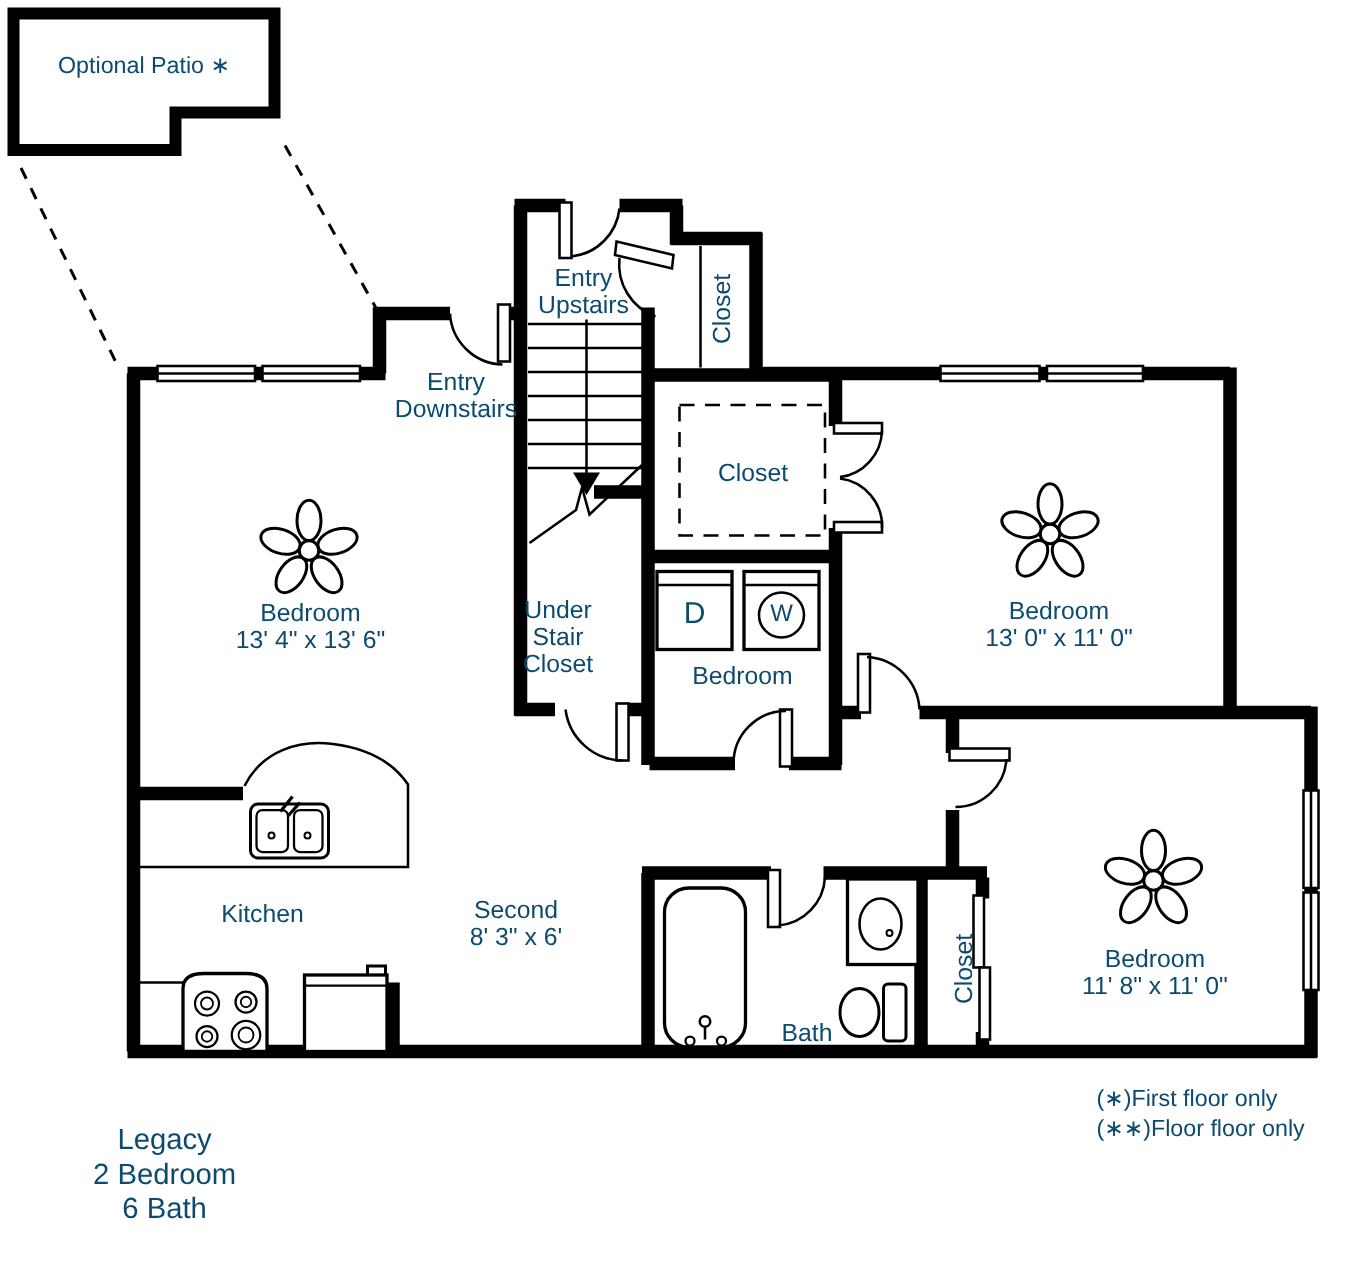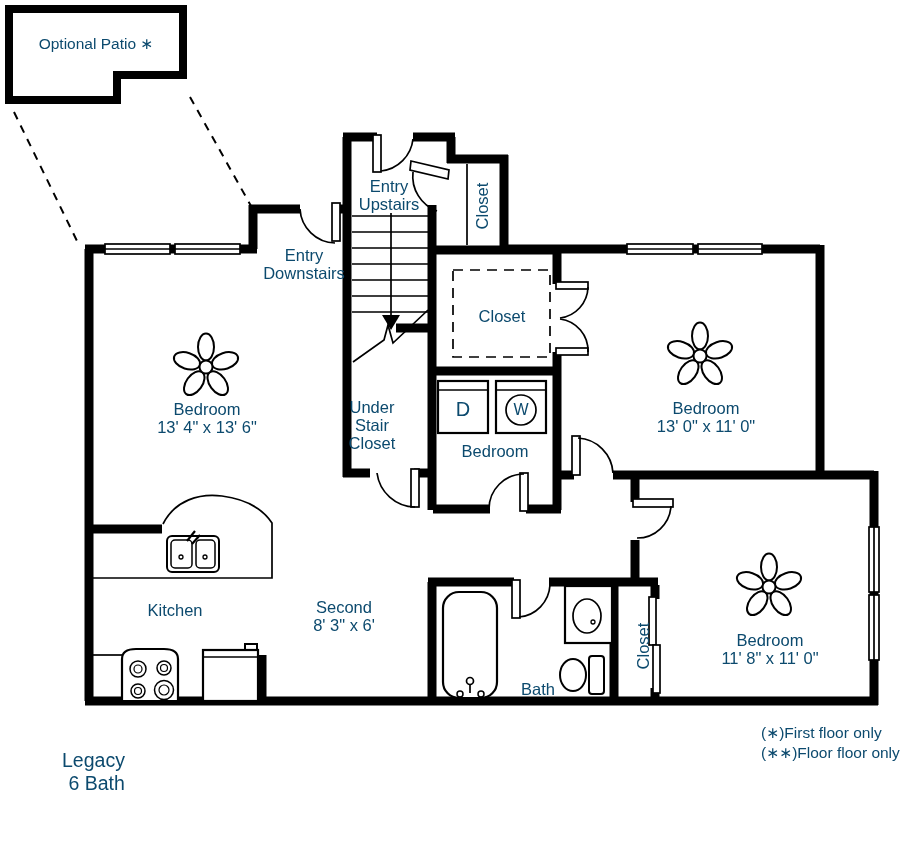--- a/index.html
+++ b/index.html
@@ -7,23 +7,23 @@
         font-family:"Liberation Sans",sans-serif;color:#0c4a6e;}
   #plan svg{position:absolute;left:0;top:0;}
   .lbl{position:absolute;font-size:16.5px;line-height:1.1;text-align:center;
        transform:translate(-50%,-50%);white-space:pre-line;}
   .lbl.rot{transform:translate(-50%,-50%) rotate(-90deg);}
   .lbl .dims{display:block;}
   .small{font-size:15.5px;}
   .dlet{font-size:20px;}
   .wlet{font-size:16px;}
   .notes{position:absolute;left:731px;top:723px;font-size:15.5px;line-height:19.5px;
-         text-align:left;transform:none;margin-left:30px;}
+         text-align:left;transform:none;}
   .summary{position:absolute;left:62px;top:749px;font-size:19.5px;line-height:22.8px;
-           text-align:right;transform:none;}
+           text-align:center;transform:none;}
 </style>
 </head>
 <body>
 
 <div id="plan">
 
 <svg width="901" height="844" viewBox="0 0 901 844">
 
   <g>
     <polygon points="9,9 183,9 183,75 117,75 117,100 9,100" fill="#fff" stroke="#000" stroke-width="8" stroke-linejoin="miter"></polygon>
@@ -246,16 +246,17 @@
     <span class="dims">11' 8" x 11' 0"</span>
   </div>
 
   <div class="notes">
     <div>(∗)First floor only</div>
     <div>(∗∗)Floor floor only</div>
   </div>
 
   <div class="summary">
     <div>Legacy</div>
+    <div>2 Bedroom</div>
     <div>6 Bath</div>
   </div>
 
 </div>
 
 </body></html>

